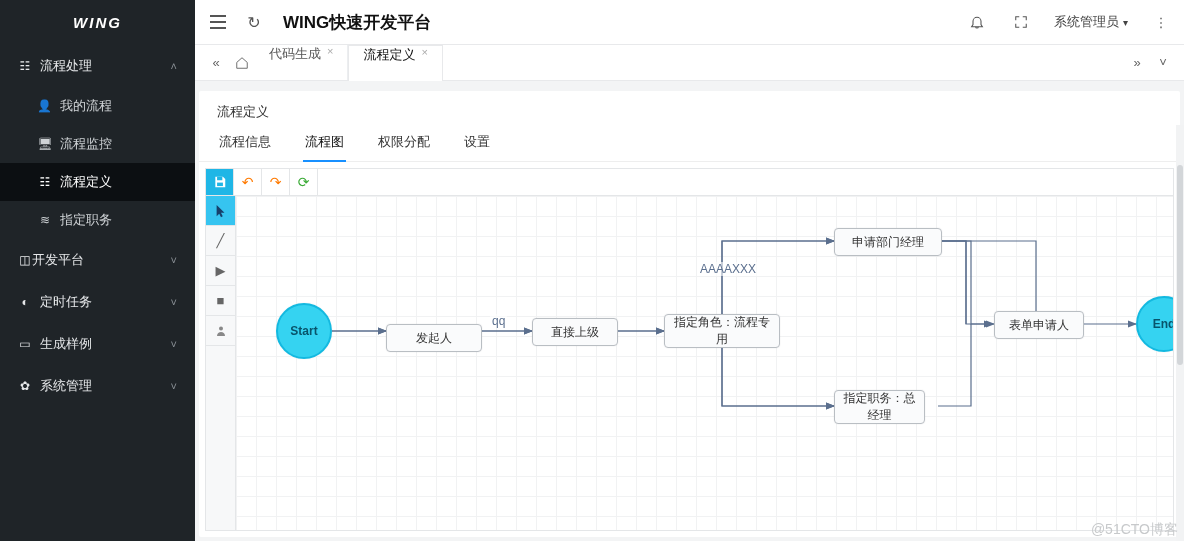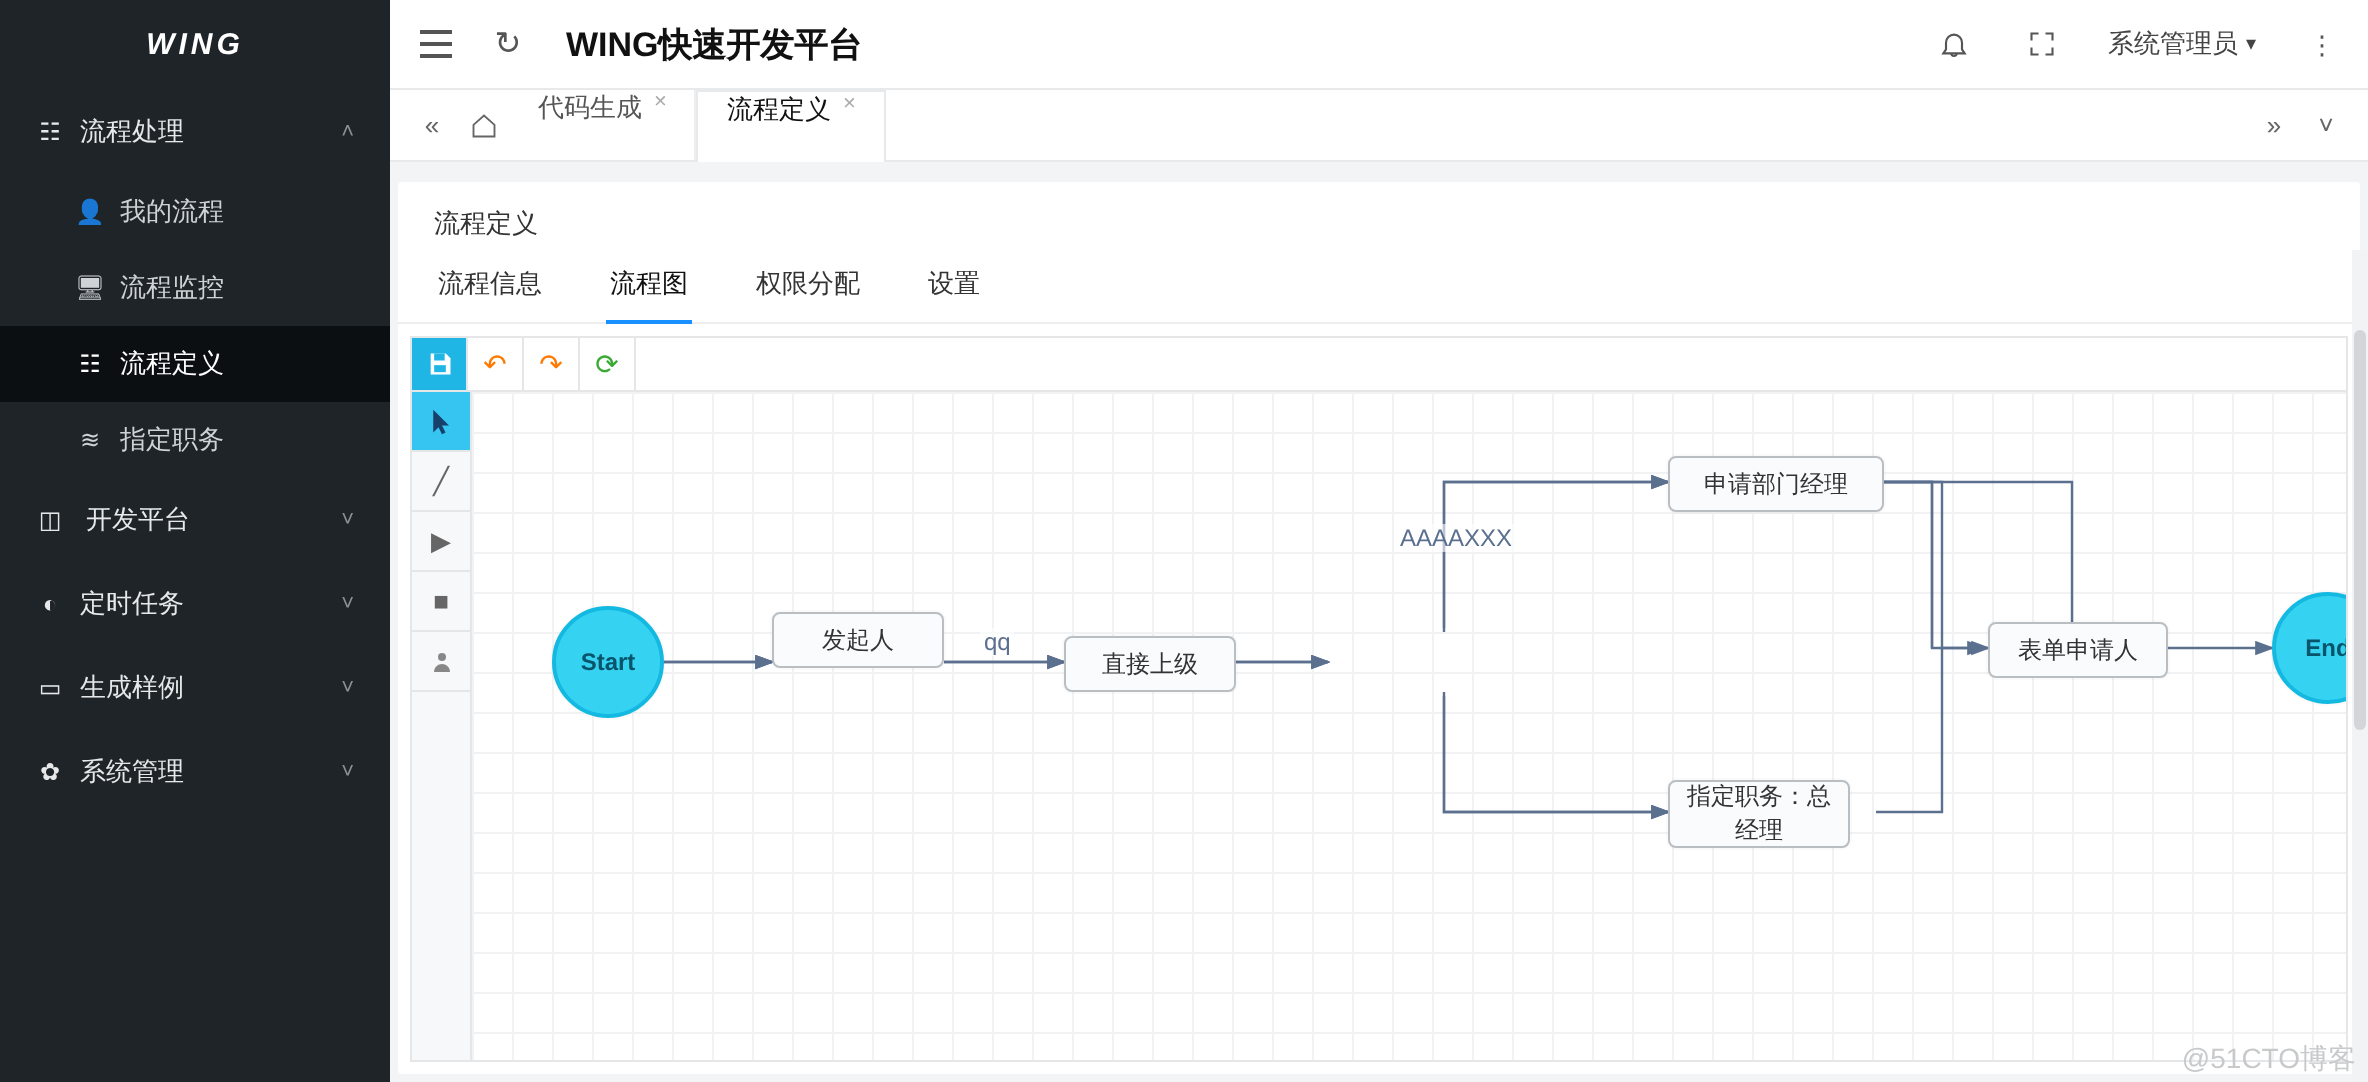--- a/index.html
+++ b/index.html
@@ -104,21 +104,21 @@
           <span>流程定义</span>
         </div>
         <div class="menu-item">
           <span class="ico">≋</span>
           <span>指定职务</span>
         </div>
       </div>
 
       <div class="menu-group compact">
         <span class="ico">◫</span>
-        <span style="margin-left:11px">开发平台</span>
+        <span style="margin-left:0">开发平台</span>
         <span class="arrow">˅</span>
       </div>
       <div class="menu-group compact">
         <span class="ico">◐</span>
         <span style="margin-left:8px">定时任务</span>
         <span class="arrow">˅</span>
       </div>
       <div class="menu-group compact">
         <span class="ico">▭</span>
         <span style="margin-left:8px">生成样例</span>
@@ -262,25 +262,28 @@
               <path d="M486 118 L486 45 L598 45" marker-end="url(#arr2)"></path>
               <path d="M486 152 L486 210 L598 210" marker-end="url(#arr2)"></path>
               <path d="M702 45 L735 45 L735 128 L758 128" marker-end="url(#arr2)"></path>
               <path d="M702 210 L735 210 L735 128"></path>
               <path d="M848 128 L900 128" marker-end="url(#arr2)"></path>
             </svg>
 
             <div class="node start" style="left:40px;top:107px">
                 <span>Start</span>
               </div>
-            <div class="node" style="left:150px;top:110px;width:86px;height:28px">
+            <div class="node" style="left:150px;top:128px;width:96px;height:28px">
                 <span>发起人</span>
               </div>
             <div class="node" style="left:296px;top:122px;width:86px;height:28px">
                 <span>直接上级</span>
+              </div>
+            <div class="node" style="left:428px;top:118px;width:116px;height:34px">
+                <span>指定角色：流程专用</span>
               </div>
             <div class="node" style="left:598px;top:32px;width:108px;height:28px">
                 <span>申请部门经理</span>
               </div>
             <div class="node" style="left:598px;top:194px;width:91px;height:34px">
                 <span>指定职务：总经理</span>
               </div>
             <div class="node" style="left:758px;top:115px;width:90px;height:28px">
                 <span>表单申请人</span>
               </div>

